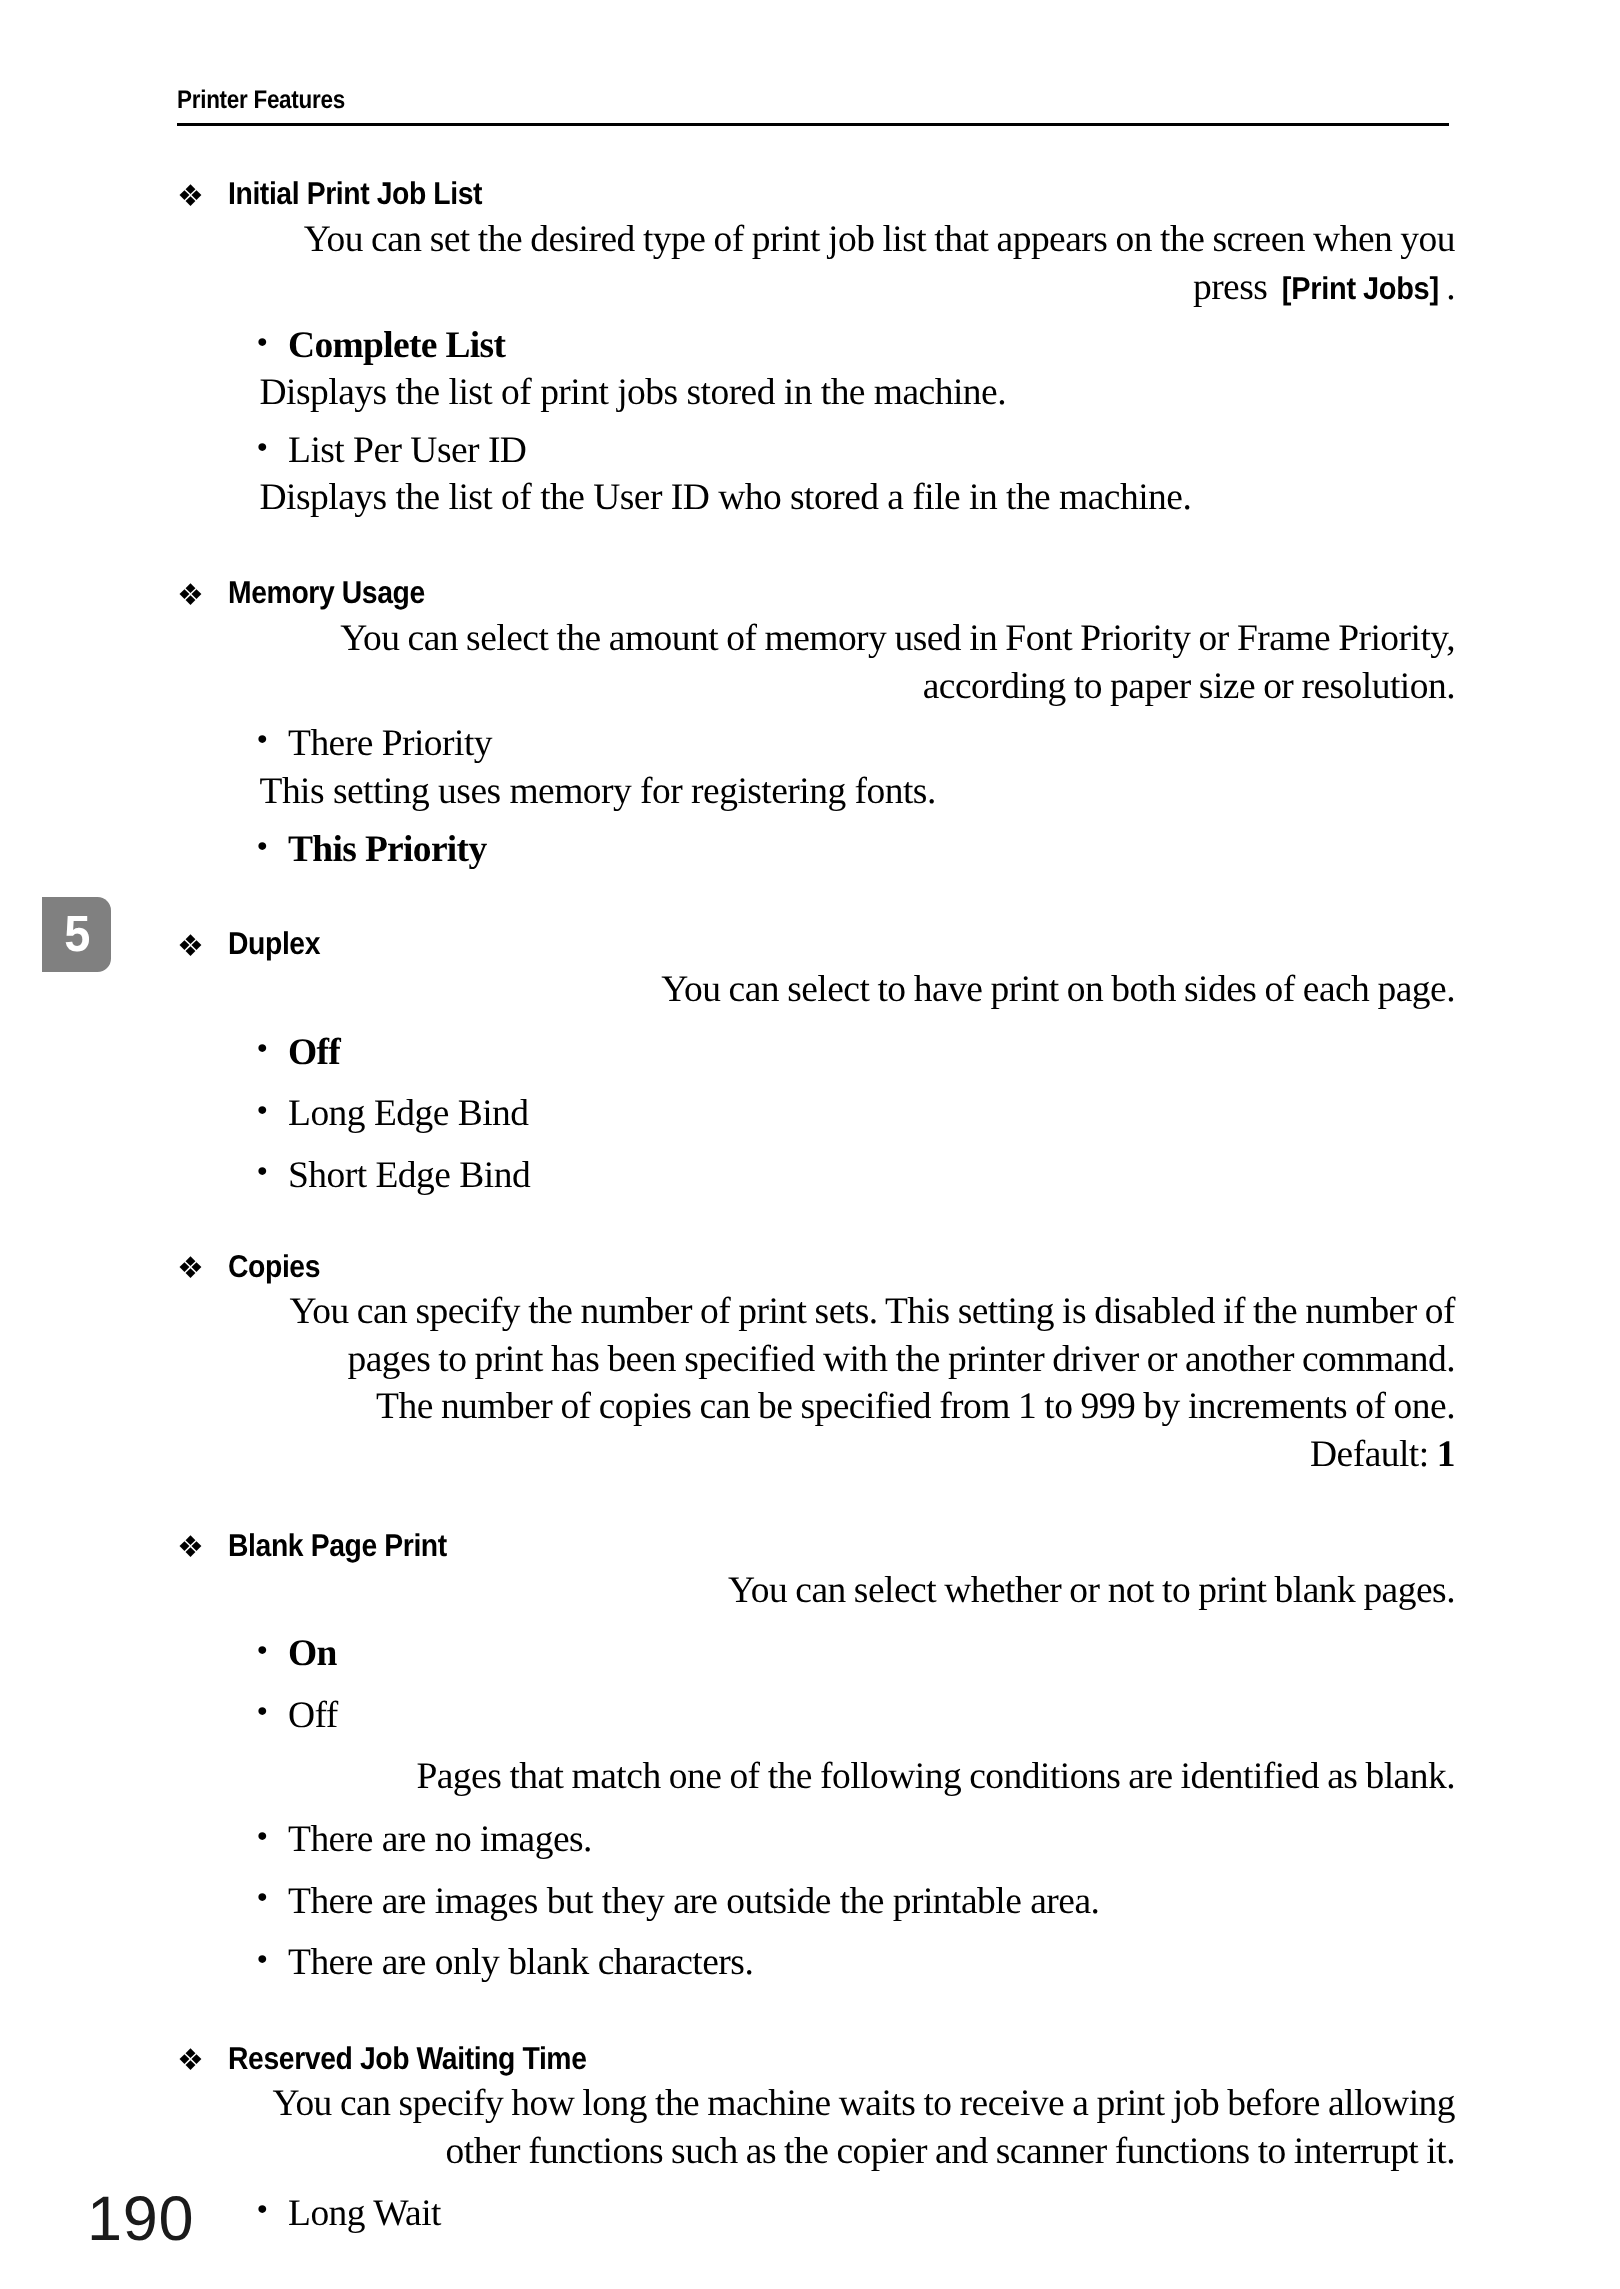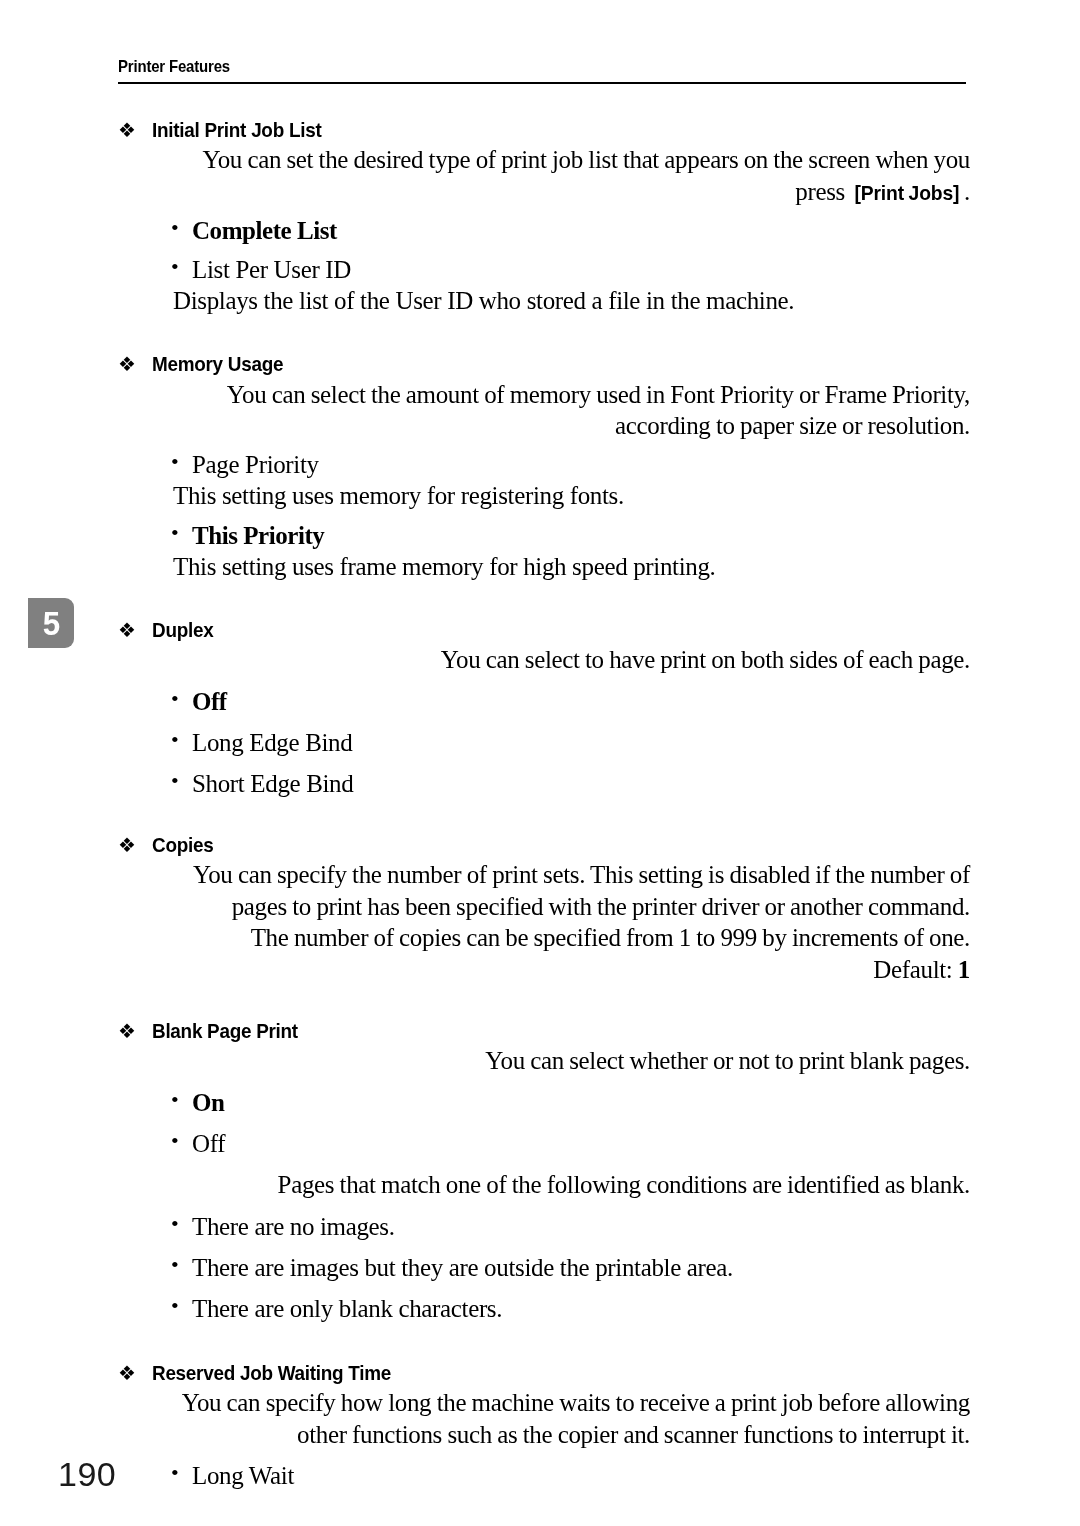--- a/index.html
+++ b/index.html
@@ -160,21 +160,21 @@
   .gap-sec2 { height: 33px; }
   .gap-sm   { height: 10px; }
 
   
   .page-number {
     position: absolute;
     left: 58px;
     top: 1455px;
     font-family: "Liberation Sans", sans-serif;
     font-weight: normal;
-    font-size: 34px;
+    font-size: 42px;
     color: #1a1a1a;
     letter-spacing: 0.5px;
   }
 </style>
 </head>
 <body>
 
 <div class="page">
 
   <div class="header">
@@ -191,47 +191,47 @@
     <div class="section">
       <div class="section-heading">
         <span class="diamond">❖</span>
         <span class="htext">Initial Print Job List</span>
       </div>
       <p class="para"><span>You can set the desired type of print job list that appears on the screen when you press </span><span class="kbd">[Print Jobs]</span><span>.</span></p>
       <ul class="blist">
         <li class="bitem">
           <span class="dot">•</span>
           <span class="lab bold">Complete List</span>
+          <span class="desc">Displays the list of print jobs stored in the machine.</span>
         </li>
         <li class="bitem">
           <span class="dot">•</span>
           <span class="lab">List Per User ID</span>
           <span class="desc">Displays the list of the User ID who stored a file in the machine.</span>
         </li>
       </ul>
     </div>
 
     <div class="gap-sec"></div>
 
     <div class="section">
       <div class="section-heading">
         <span class="diamond">❖</span>
         <span class="htext">Memory Usage</span>
       </div>
       <p class="para">You can select the amount of memory used in Font Priority or Frame Priority, according to paper size or resolution.</p>
       <ul class="blist">
         <li class="bitem">
           <span class="dot">•</span>
-          <span class="lab">Page Priority</span>
+          <span class="lab">There Priority</span>
           <span class="desc">This setting uses memory for registering fonts.</span>
         </li>
         <li class="bitem">
           <span class="dot">•</span>
           <span class="lab bold">This Priority</span>
-          <span class="desc">This setting uses frame memory for high speed printing.</span>
         </li>
       </ul>
     </div>
 
     <div class="gap-sec"></div>
 
     <div class="section">
       <div class="section-heading">
         <span class="diamond">❖</span>
         <span class="htext">Duplex</span>

